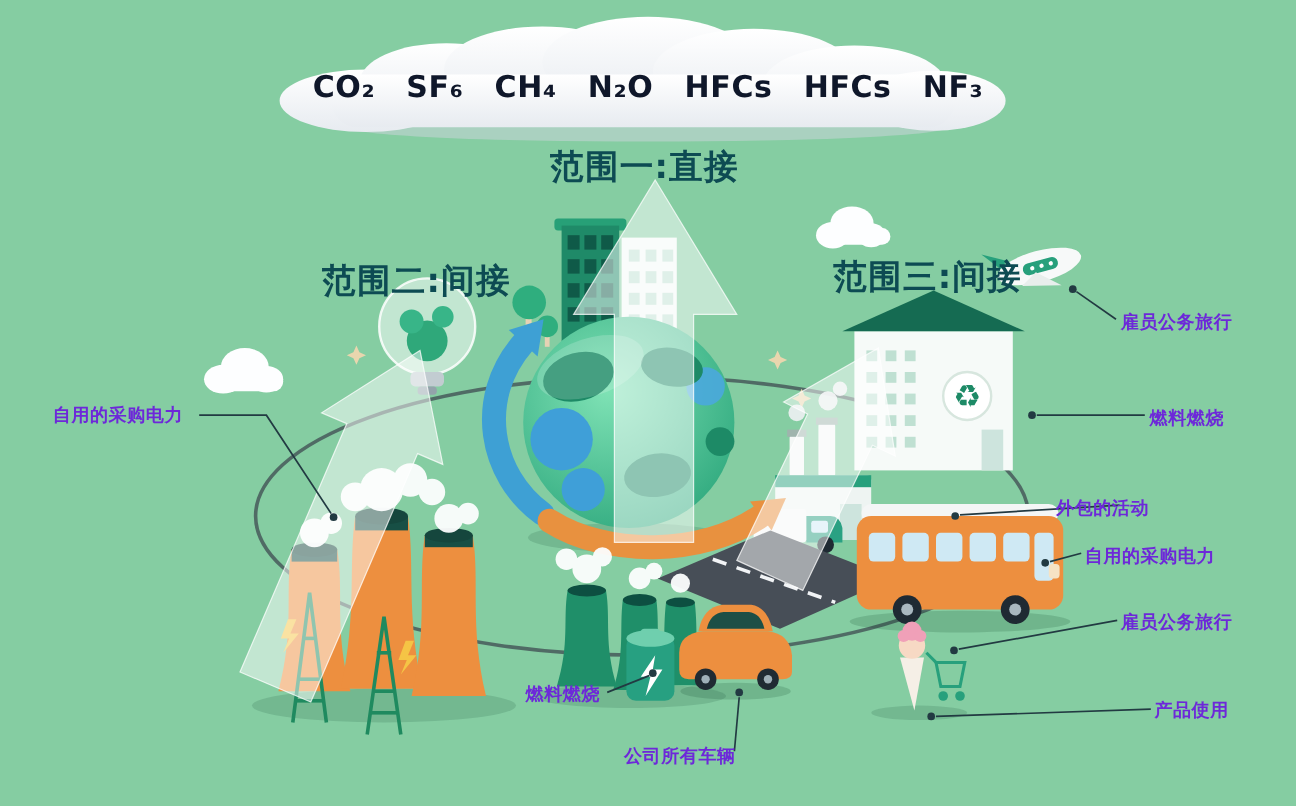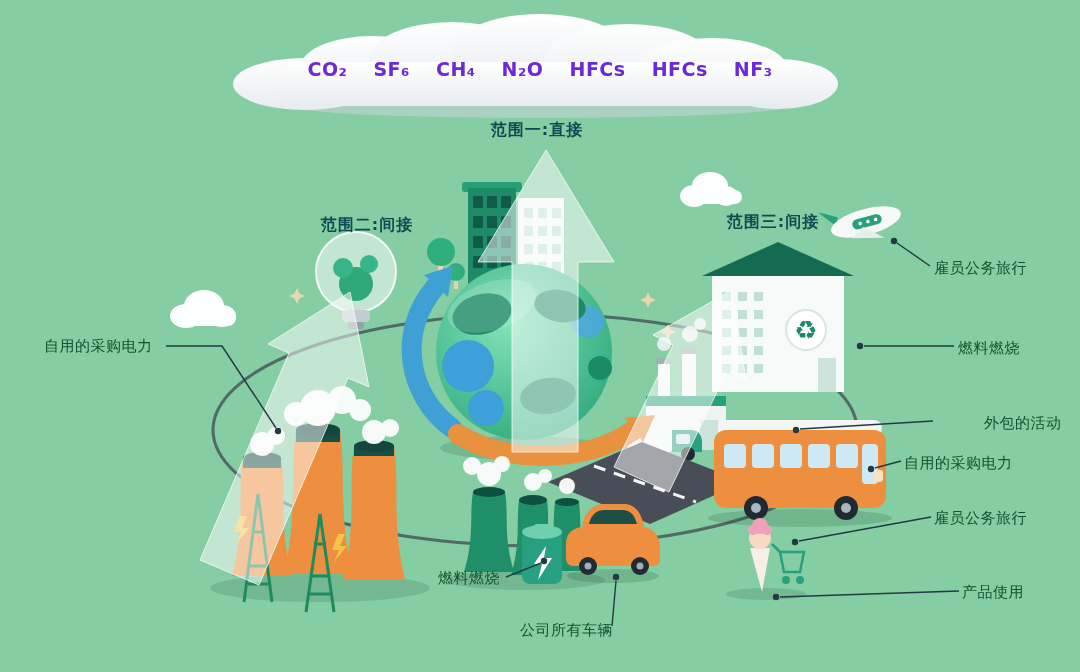--- a/index.html
+++ b/index.html
@@ -3,31 +3,31 @@
 <meta charset="utf-8">
 <style>
   html,body{margin:0;padding:0;background:#6fbe92;}
   #stage{
     position:relative;width:1080px;height:672px;overflow:hidden;
     background:#85cda2;
     font-family:"DejaVu Sans","Liberation Sans",sans-serif;
   }
   .art{position:absolute;left:0;top:0;}
   .lbl{
-    position:absolute;color:#14532d;font-weight:400;font-size:15px;
+    position:absolute;color:#6d28d9;font-weight:700;font-size:15px;
     white-space:nowrap;letter-spacing:.5px;
   }
   .scope{
-    position:absolute;color:#0d4b53;font-weight:800;font-size:16px;
+    position:absolute;color:#0d4b53;font-weight:800;font-size:28px;
     white-space:nowrap;letter-spacing:1px;transform:translateX(-50%);text-align:center;
   }
   .gas-row{
     position:absolute;left:240px;top:58px;width:600px;
     display:flex;justify-content:center;align-items:flex-end;gap:26px;
-    color:#6d28d9;font-weight:800;font-size:19px;letter-spacing:.5px;
+    color:#0f172a;font-weight:800;font-size:25px;letter-spacing:.5px;
   }
 </style>
 </head>
 <body>
 
 <div id="stage">
 
   <svg class="art" width="1080" height="672" viewBox="0 0 1080 672" aria-hidden="true">
     <defs>
       <radialGradient id="globeGrad" cx="40%" cy="35%" r="75%">
@@ -349,26 +349,26 @@
     <span>CO₂</span>
     <span>SF₆</span>
     <span>CH₄</span>
     <span>N₂O</span>
     <span>HFCs</span>
     <span>HFCs</span>
     <span>NF₃</span>
   </div>
 
   <div class="scope" style="left:537px;top:120px;">范围一:直接</div>
-  <div class="scope" style="left:347px;top:215px;margin-left:20px;">范围二:间接</div>
+  <div class="scope" style="left:347px;top:215px;">范围二:间接</div>
   <div class="scope" style="left:737px;top:212px;margin-left:36px;">范围三:间接</div>
 
   <div class="lbl" style="left:44px;top:337px;">自用的采购电力</div>
   <div class="lbl" style="left:438px;top:569px;">燃料燃烧</div>
   <div class="lbl" style="left:520px;top:621px;">公司所有车辆</div>
   <div class="lbl" style="left:934px;top:259px;">雇员公务旅行</div>
   <div class="lbl" style="left:958px;top:339px;">燃料燃烧</div>
-  <div class="lbl" style="left:984px;top:414px;">外包的活动</div>
+  <div class="lbl" style="left:880px;top:414px;">外包的活动</div>
   <div class="lbl" style="left:904px;top:454px;">自用的采购电力</div>
   <div class="lbl" style="left:934px;top:509px;">雇员公务旅行</div>
   <div class="lbl" style="left:962px;top:583px;">产品使用</div>
 
 </div>
 
 </body></html>

